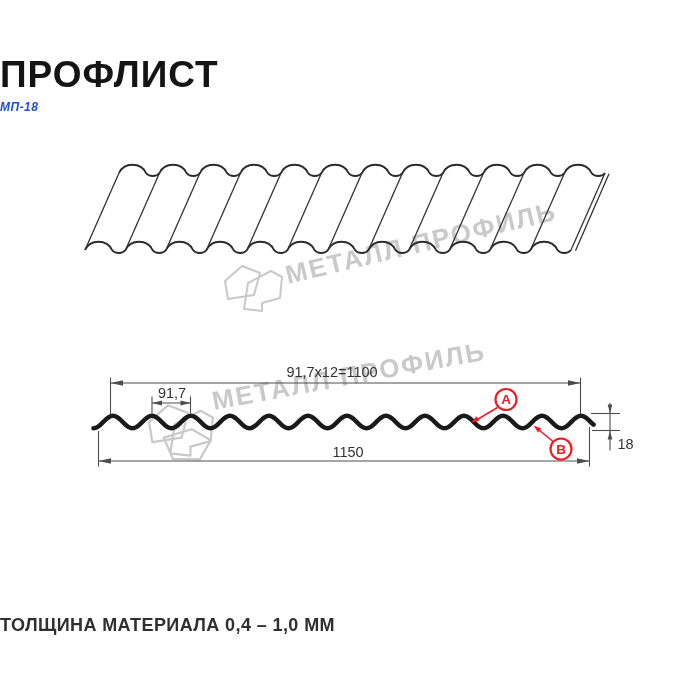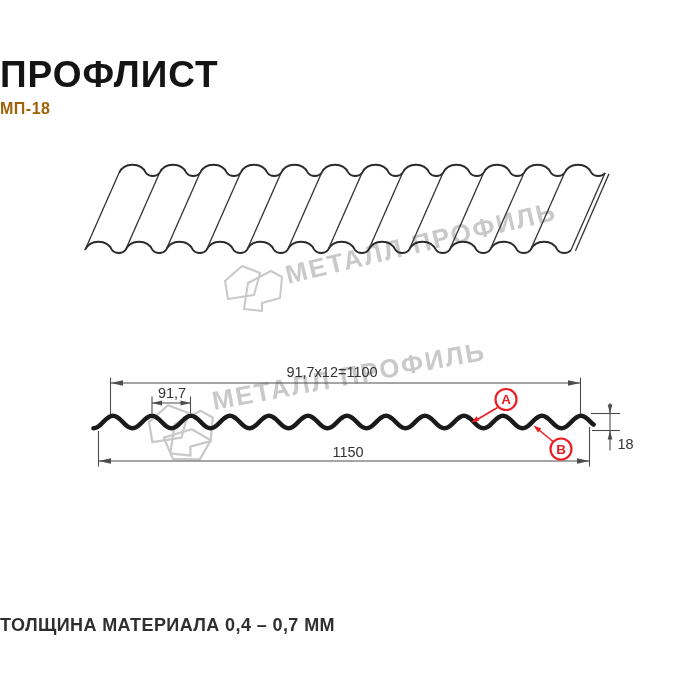--- a/index.html
+++ b/index.html
@@ -5,21 +5,21 @@
   html,body{margin:0;padding:0;}
   body{
     width:700px;height:700px;position:relative;background:#ffffff;
     font-family:"Liberation Sans", sans-serif;overflow:hidden;
   }
   .abs{position:absolute;left:0;width:700px;}
   .title{
     top:54px;font-size:37px;font-weight:800;letter-spacing:1px;color:#141414;
   }
   .subtitle{
-    top:100px;font-size:16px;font-weight:700;letter-spacing:0.5px;color:#a16207;
+    top:100px;font-size:12px;font-weight:700;letter-spacing:0.5px;color:#1d4ed8;font-style:italic;
   }
   .caption{
     top:615px;font-size:18px;font-weight:700;letter-spacing:0.4px;color:#2f2f2f;
   }
   svg{position:absolute;top:0;left:0;}
   .wm{stroke:#c9c9c9;fill:none;stroke-width:2;stroke-linejoin:round;}
   .wmtext{fill:#c9c9c9;font-size:26px;font-weight:800;letter-spacing:2px;}
   .sheetline{stroke:#2b2b2b;fill:none;}
   .dimline{stroke:#4d4d4d;stroke-width:1.1;fill:none;}
   .dimarrow{fill:#4d4d4d;stroke:none;}
@@ -123,13 +123,13 @@
 
     <g>
       <line class="redline" x1="553" y1="441.5" x2="536" y2="427.5"></line>
       <polygon class="redfill" points="533.5,425.5 541.3,428.6 538,432.6"></polygon>
       <circle class="red" cx="561" cy="449" r="10.5"></circle>
       <text class="redtext" x="561" y="453.5" text-anchor="middle">B</text>
     </g>
   </g>
 </svg>
 
-<div class="abs caption">ТОЛЩИНА МАТЕРИАЛА 0,4 – 0,7 ММ</div>
+<div class="abs caption">ТОЛЩИНА МАТЕРИАЛА 0,4 – 1,0 ММ</div>
 
 </body></html>

